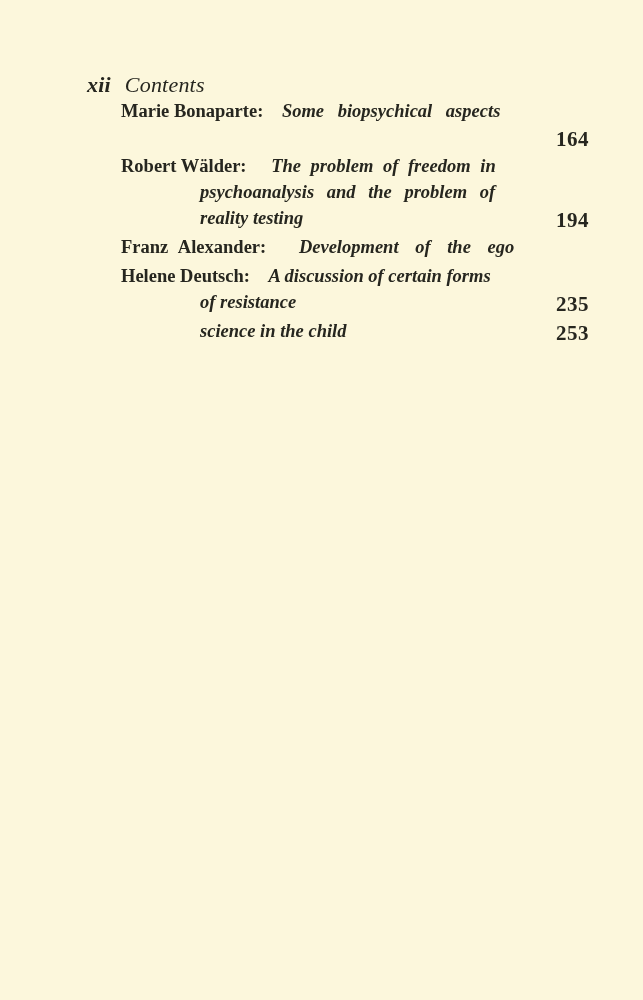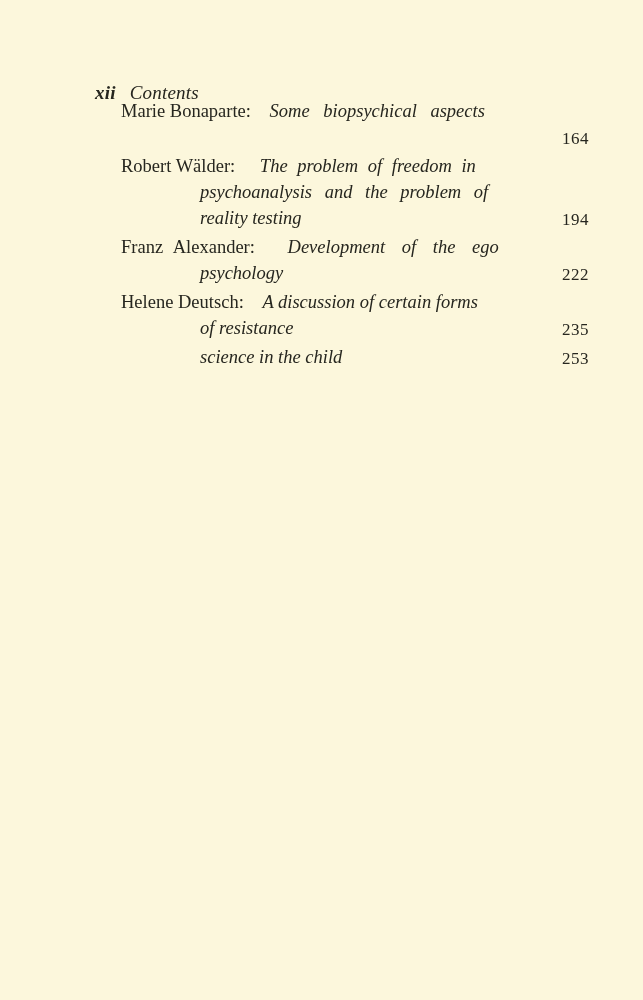--- a/index.html
+++ b/index.html
@@ -6,36 +6,36 @@
     body {
       width: 643px; height: 1000px;
       background: #fcf7dc;
       font-family: "Liberation Serif", "DejaVu Serif", serif;
       color: #26261f;
       position: relative;
       overflow: hidden;
     }
     .page { position: absolute; left: 0; top: 0; width: 643px; height: 1000px; }
     .running-head {
-      position: absolute; left: 87px; top: 82px;
-      font-style: italic; font-size: 19px; letter-spacing: 0.2px; margin-left: 8px;
+      position: absolute; left: 87px; top: 72px;
+      font-style: italic; font-size: 22px; letter-spacing: 0.2px;
     }
     .running-head .folio { font-weight: bold; margin-right: 14px; }
     .entries { position: absolute; left: 121px; top: 98px; width: 468px; }
-    .entry { position: relative; margin-bottom: 3px; }
+    .entry { position: relative; margin-bottom: 3px; font-weight: bold; }
     .line {
       font-size: 18.5px; line-height: 26px; height: 26px;
       white-space: nowrap; position: relative;
     }
     .line.cont { padding-left: 79px; }
     .author { font-style: normal; }
     .title { font-style: italic; }
     .pageno {
       position: absolute; right: 0; top: 2px;
-      font-size: 17px; letter-spacing: 0.5px;
+      font-size: 21px; letter-spacing: 0.5px;
       font-variant-numeric: oldstyle-nums;
     }
   </style>
 </head>
 <body>
 
 <div class="page">
   <div class="running-head">
     <span class="folio">xii</span><span>Contents</span>
   </div>
@@ -64,24 +64,20 @@
         <span class="title">reality testing</span>
         <span class="pageno">194</span>
       </div>
     </div>
 
     <div class="entry">
       <div class="line">
         <span class="author" style="word-spacing:6px;">Franz Alexander:</span>
         <span class="title" style="margin-left:28px; word-spacing:12px;">Development of the ego</span>
       </div>
-      <div class="line cont">
-        <span class="title">psychology</span>
-        <span class="pageno">222</span>
-      </div>
     </div>
 
     <div class="entry">
       <div class="line">
         <span class="author">Helene Deutsch:</span>
         <span class="title" style="margin-left:14px;">A discussion of certain forms</span>
       </div>
       <div class="line cont">
         <span class="title">of resistance</span>
         <span class="pageno">235</span>

